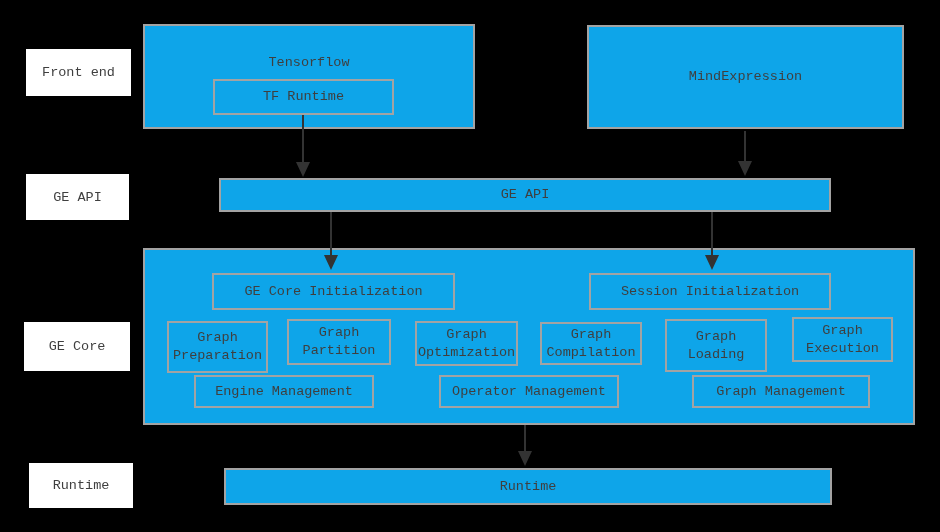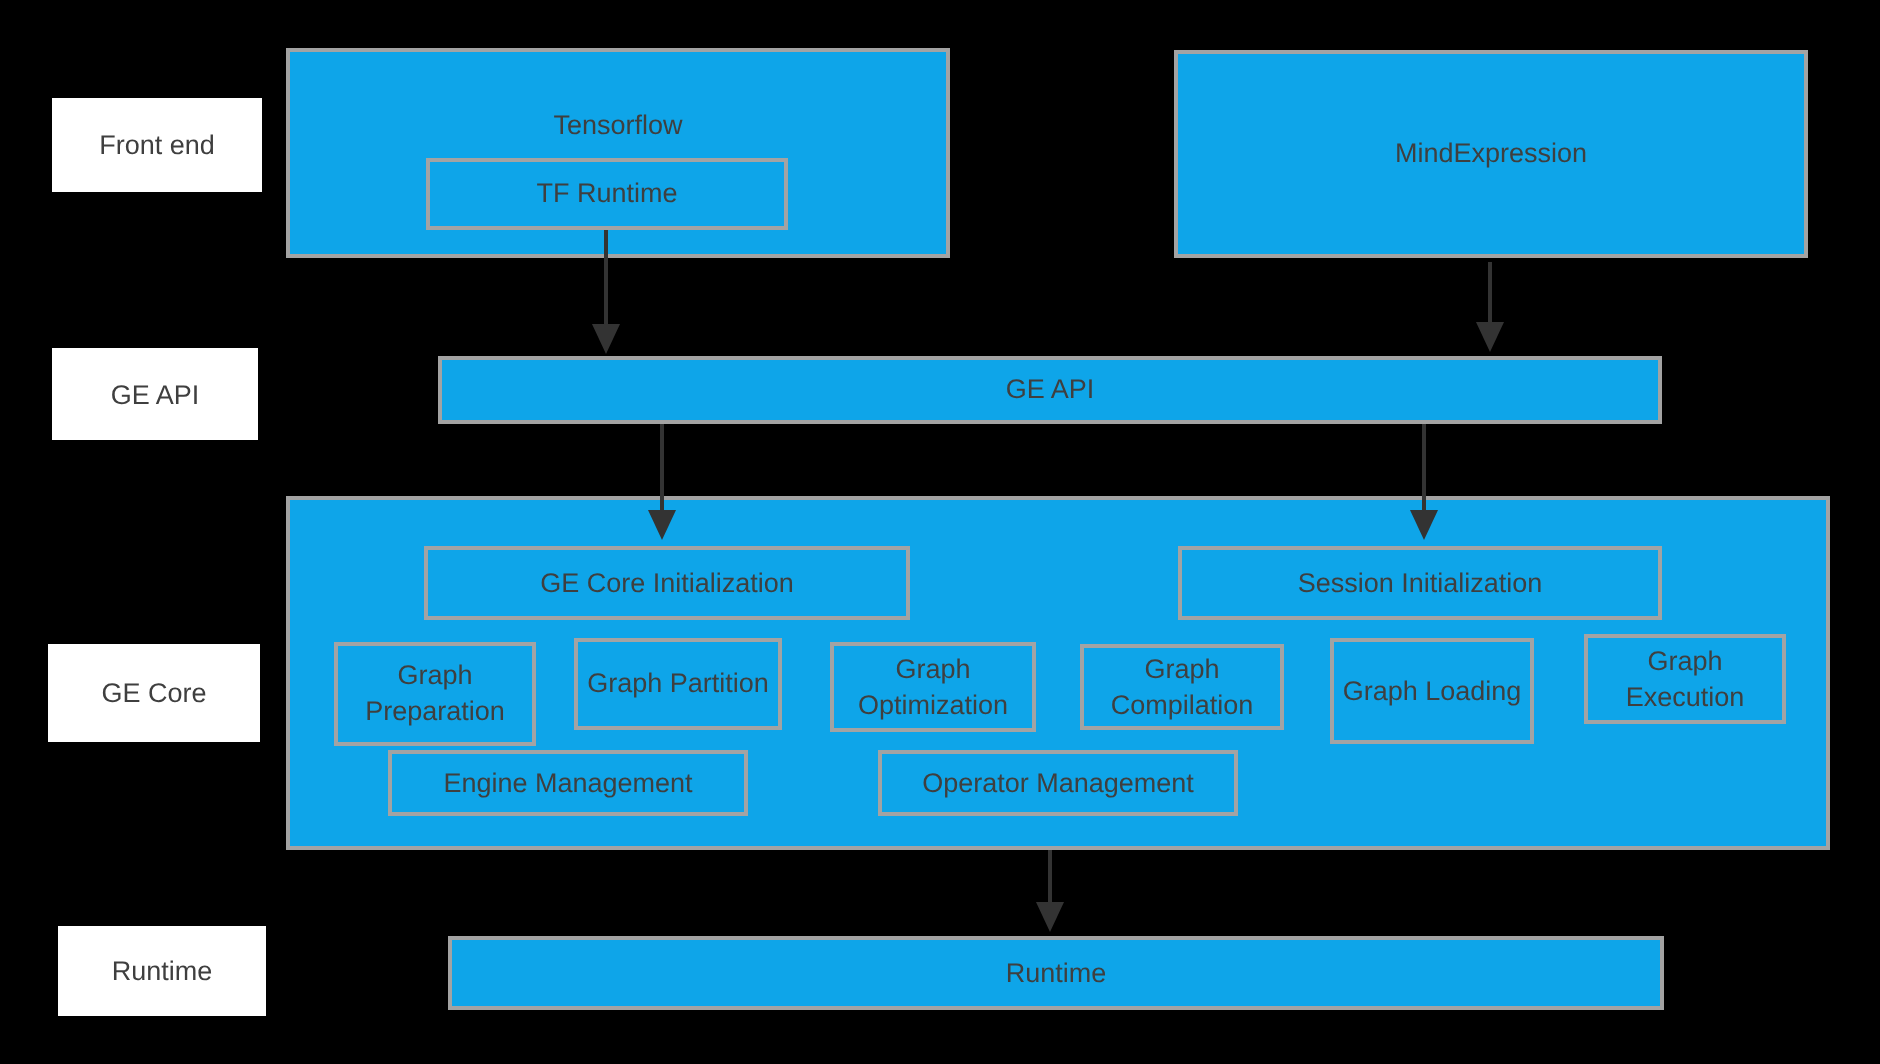--- a/index.html
+++ b/index.html
@@ -1,18 +1,18 @@
 <!DOCTYPE html>
 <html><head>
 <meta charset="utf-8">
 <style>
   html,body{margin:0;padding:0;background:#000;}
   .canvas{
     position:relative;width:940px;height:532px;background:#000;overflow:hidden;
-    font-family:Liberation Sans, sans-serif;color:#3f3f3f;
+    font-family:Liberation Mono, monospace;color:#3f3f3f;
   }
   .box{
     position:absolute;background:#0ea5e9;border:2px solid #a3a3a3;box-sizing:border-box;
     display:flex;align-items:center;justify-content:center;text-align:center;
     font-size:13.5px;line-height:1.3;
   }
   .rowlabel{
     position:absolute;background:#fff;border:none;box-sizing:border-box;
     display:flex;align-items:center;justify-content:center;text-align:center;
     font-size:13.5px;
@@ -77,20 +77,23 @@
     <div class="box" style="left:647px;top:67px;width:101px;height:45px">
       <span>Graph Execution</span>
     </div>
 
     <div class="box" style="left:49px;top:125px;width:180px;height:33px">
       <span>Engine Management</span>
     </div>
     <div class="box" style="left:294px;top:125px;width:180px;height:33px">
       <span>Operator Management</span>
     </div>
+    <div class="box" style="left:547px;top:125px;width:178px;height:33px">
+      <span>Graph Management</span>
+    </div>
   </div>
 
   <div class="box" style="left:224px;top:468px;width:608px;height:37px">
     <span>Runtime</span>
   </div>
 
   <svg class="arrows" width="940" height="532" viewBox="0 0 940 532">
     <g>
       <line x1="303" y1="115" x2="303" y2="163"></line>
       <polygon points="296,162 310,162 303,177"></polygon>

